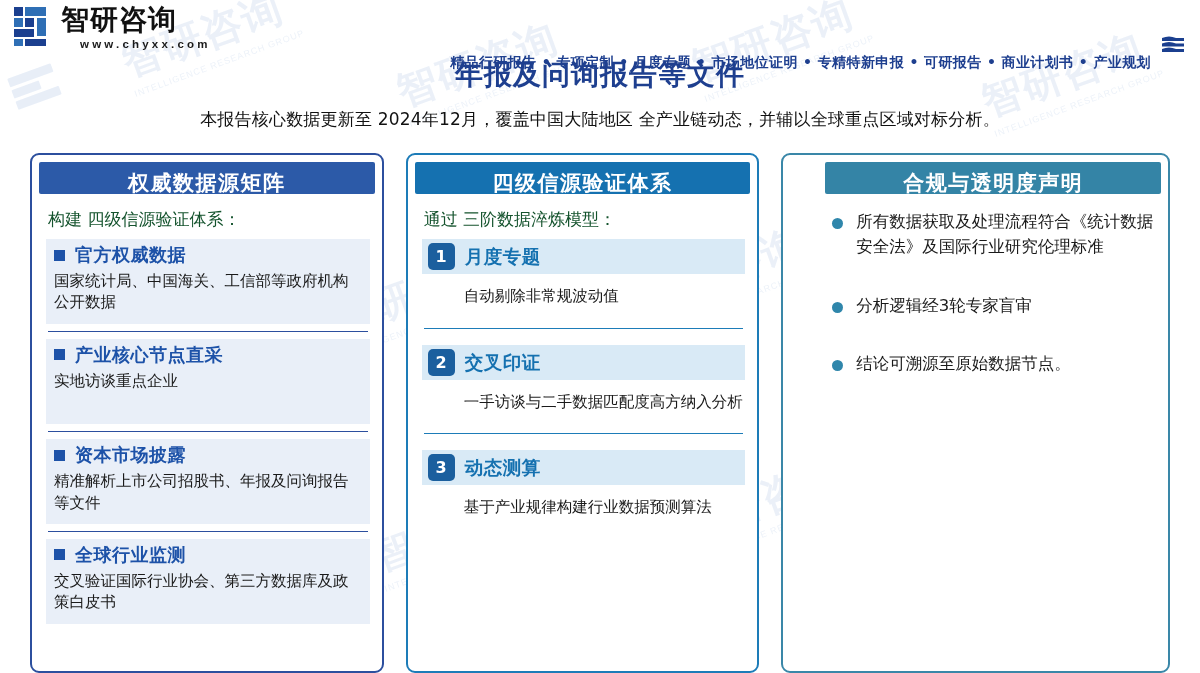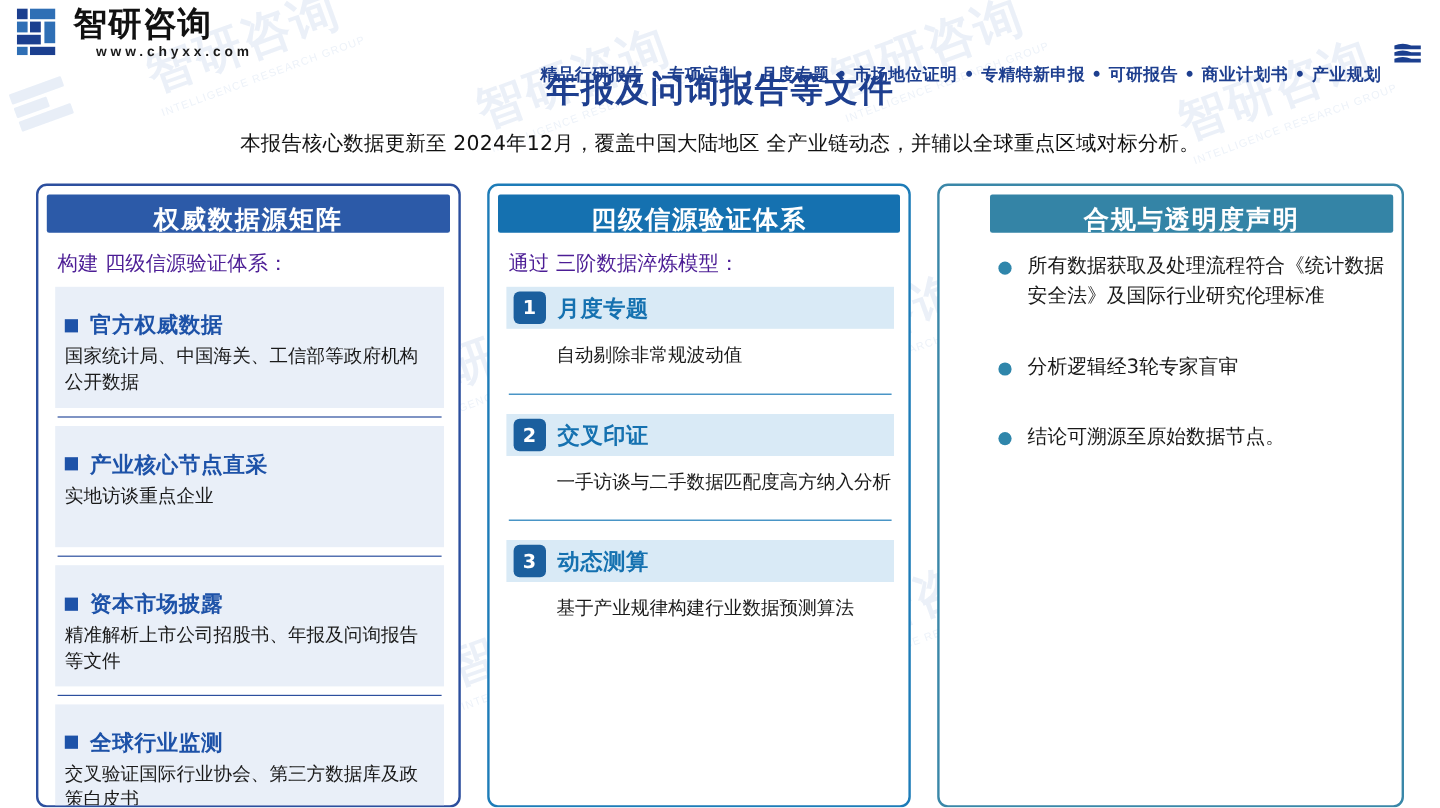--- a/index.html
+++ b/index.html
@@ -91,26 +91,26 @@
     color: #fff; font-size: 21px; font-weight: 700; letter-spacing: 1.5px;
     font-family: "DejaVu Sans", sans-serif;
     border-radius: 2px;
   }
   .c1 .card-head { background: #2c5aa8; }
   .c2 .card-head { background: #1571b0; }
   .c3 .card-head { background: #3484a6; }
 
   .card-body { padding: 10px 12px 10px 14px; flex: 1 1 auto; }
   .intro {
-    font-size: 17px; color: #4c1d95; margin: 4px 0 8px 2px;
-    font-family: "DejaVu Sans", sans-serif;
-  }
-
-  
-  .item1 { background: #e9eff8; padding: 20px 8px 10px 8px; }
+    font-size: 17px; color: #14532d; margin: 4px 0 8px 2px;
+    font-family: "DejaVu Sans", sans-serif;
+  }
+
+  
+  .item1 { background: #e9eff8; padding: 4px 8px 10px 8px; }
   .item1-sep { border-top: 1.6px solid #2c4f9e; margin: 7px 2px 7px 2px; }
   .item1-title {
     display: flex; align-items: center; gap: 10px;
     font-size: 18px; font-weight: 700; color: #1d52a8; letter-spacing: .5px;
     font-family: "DejaVu Sans", sans-serif;
   }
   .sq { width: 11px; height: 11px; background: #1d52a8; flex: 0 0 auto; }
   .item1-desc {
     font-size: 15.5px; color: #1a1a1a; line-height: 1.38; margin-top: 4px;
     font-family: "DejaVu Sans", sans-serif;

